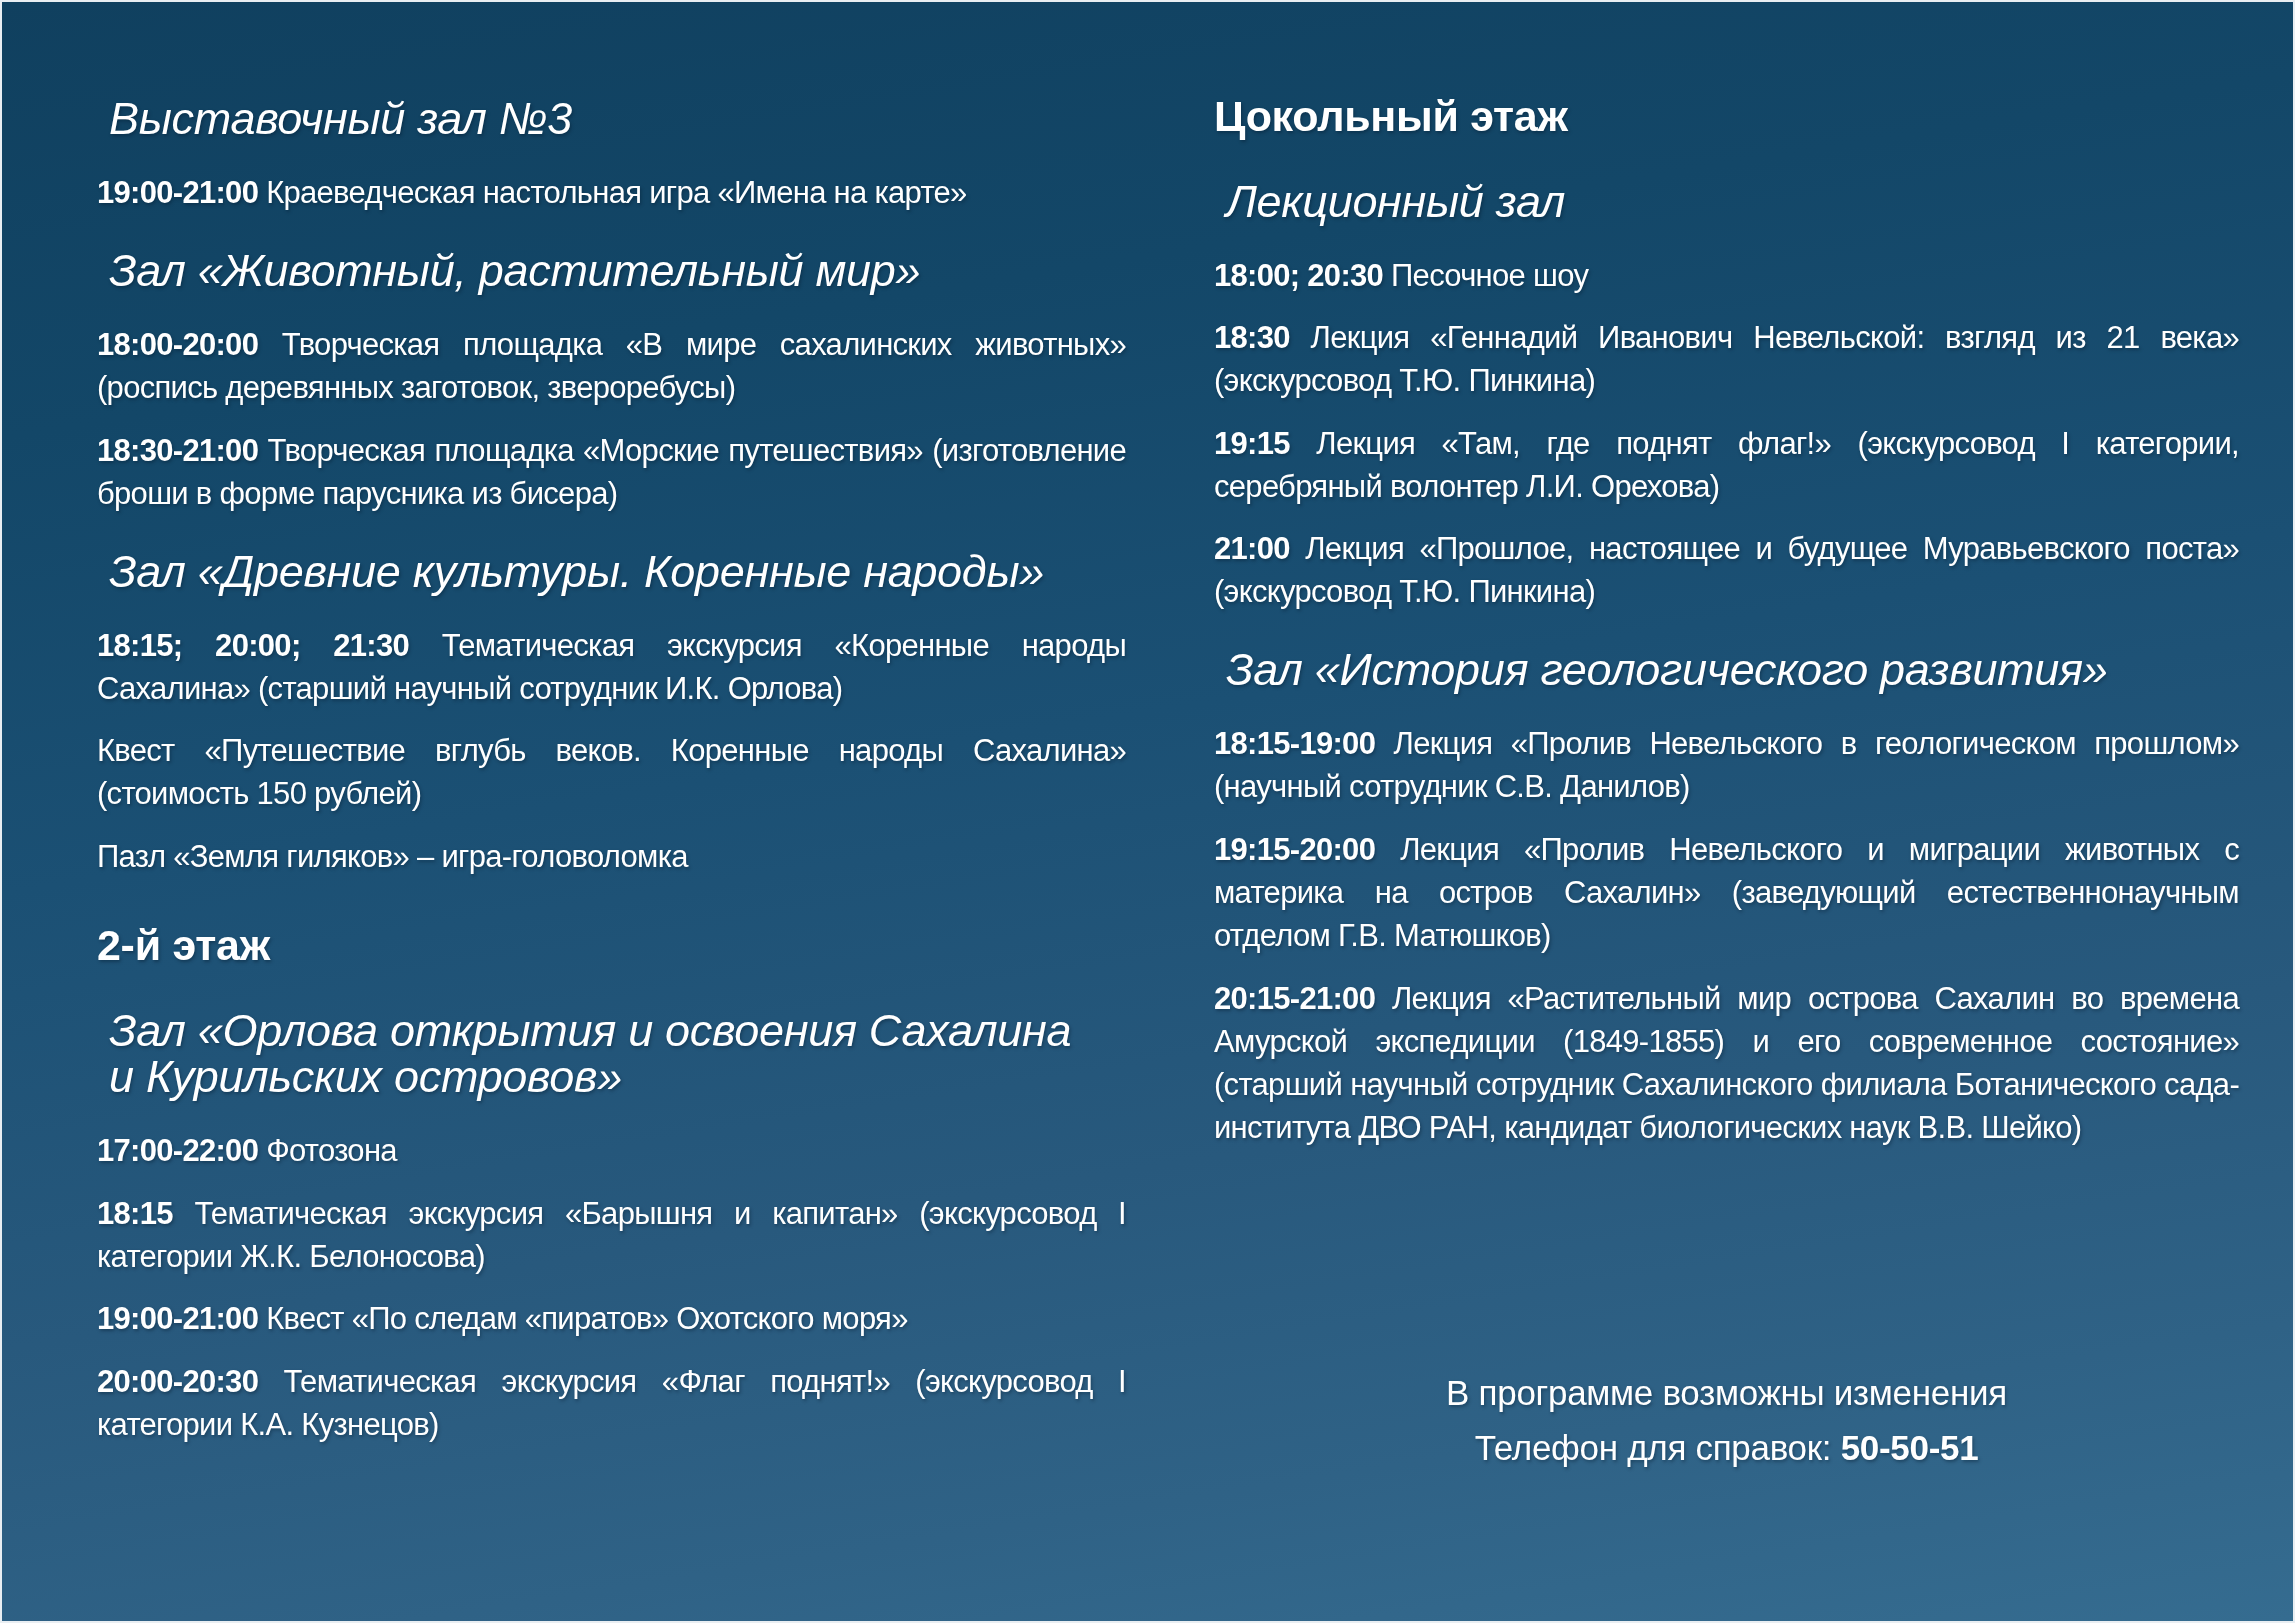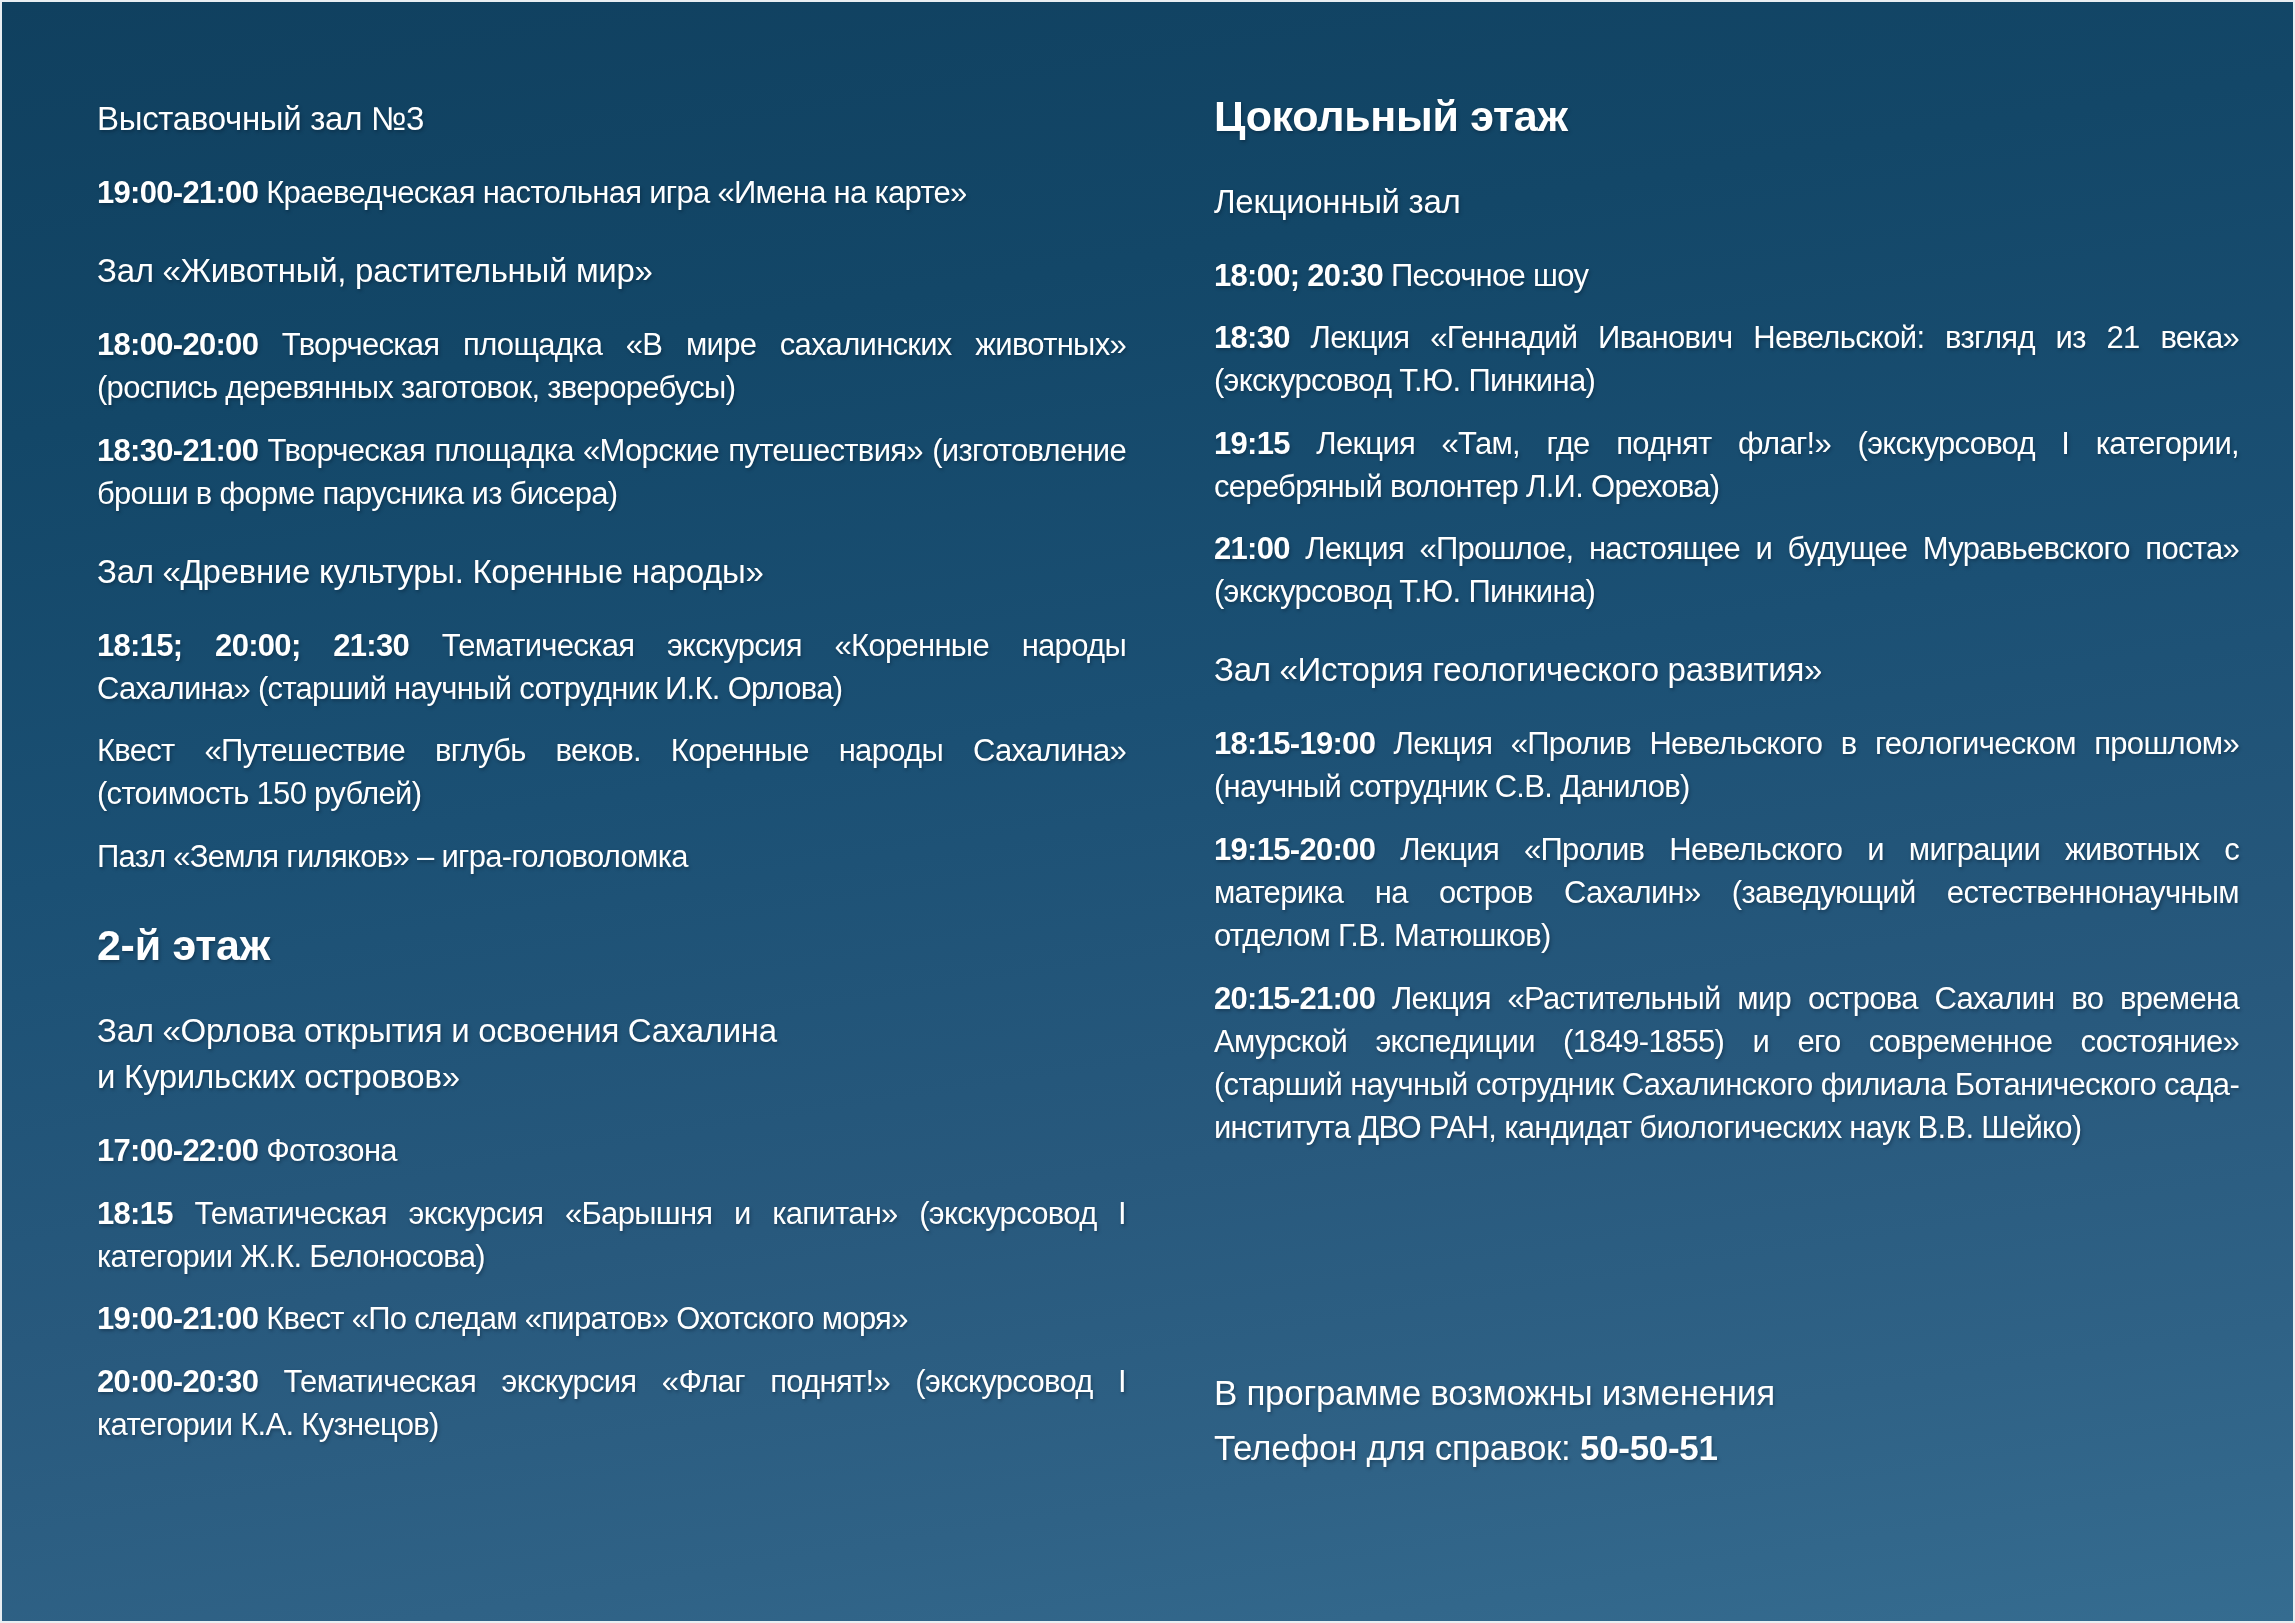--- a/index.html
+++ b/index.html
@@ -20,25 +20,26 @@
     letter-spacing: -0.7px;
     text-shadow: 1.3px 2px 3.3px rgba(0, 20, 40, 0.38);
     padding: 85px 54px 39px 95px;
   }
   .columns { display: flex; gap: 88px; }
   .col { min-width: 0; }
   .col-left  { width: 1031px; }
   .col-right { width: 1027px; }
 
   .section-heading {
-    font-size: 33px;
+    font-size: 45px;
     font-weight: 400;
     line-height: 46px;
     letter-spacing: -0.3px;
-    margin: 34px 0 29px;
+    margin: 34px 12px 29px;
+    font-style: italic;
   }
   .section-heading .h-line { display: block; }
   .col-left .section-heading.first { margin-top: 9.2px; }
 
   .floor-heading {
     font-size: 43px;
     font-weight: 700;
     line-height: 52px;
     letter-spacing: -0.3px;
     margin: 41px 0 37px;
@@ -46,21 +47,21 @@
   .col-right .floor-heading { margin-top: 2.6px; }
 
   .item {
     margin: 0 0 19.6px;
     text-align: justify;
   }
   .time { font-weight: 700; }
 
   .footer {
     margin-top: 216px;
-    text-align: left;
+    text-align: center;
     font-size: 35px;
     letter-spacing: -0.3px;
   }
   .footer-line { line-height: 55px; }
   .phone { font-weight: 700; }
 </style>
 </head>
 <body>
 
 <div class="page">

